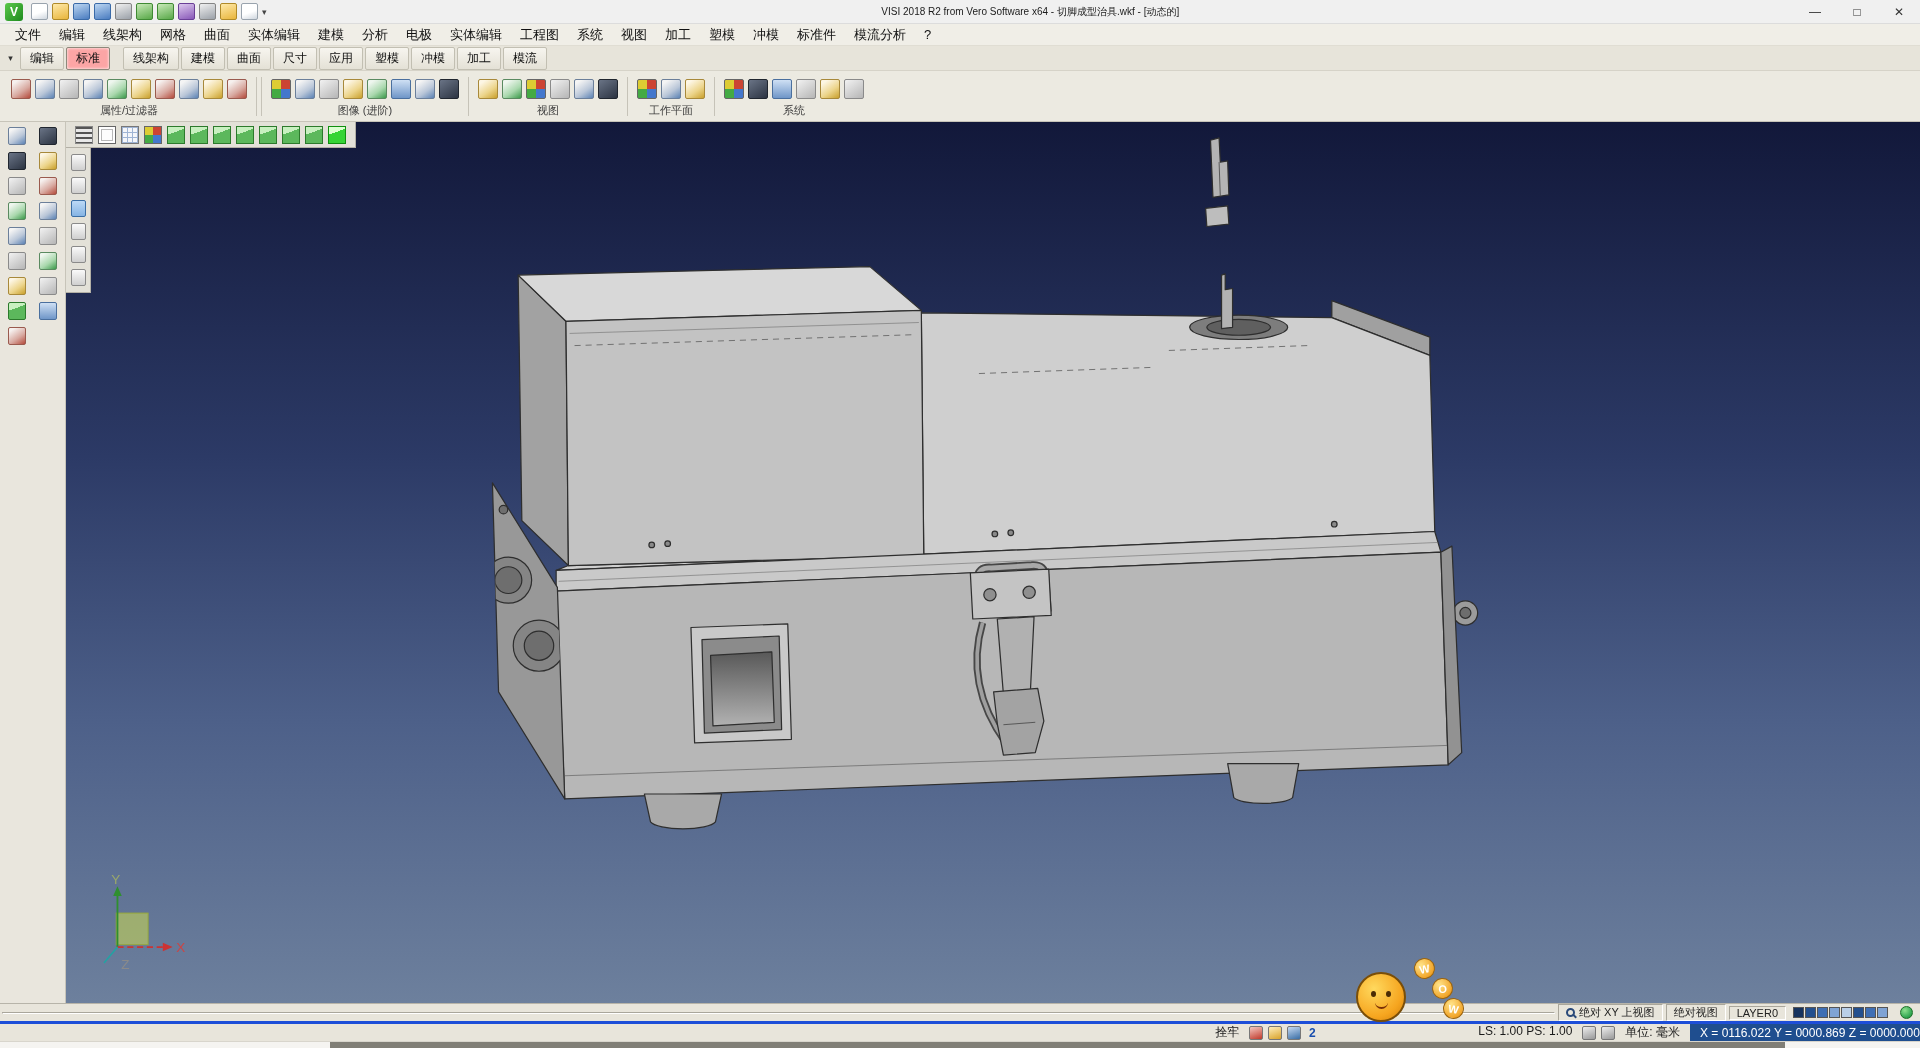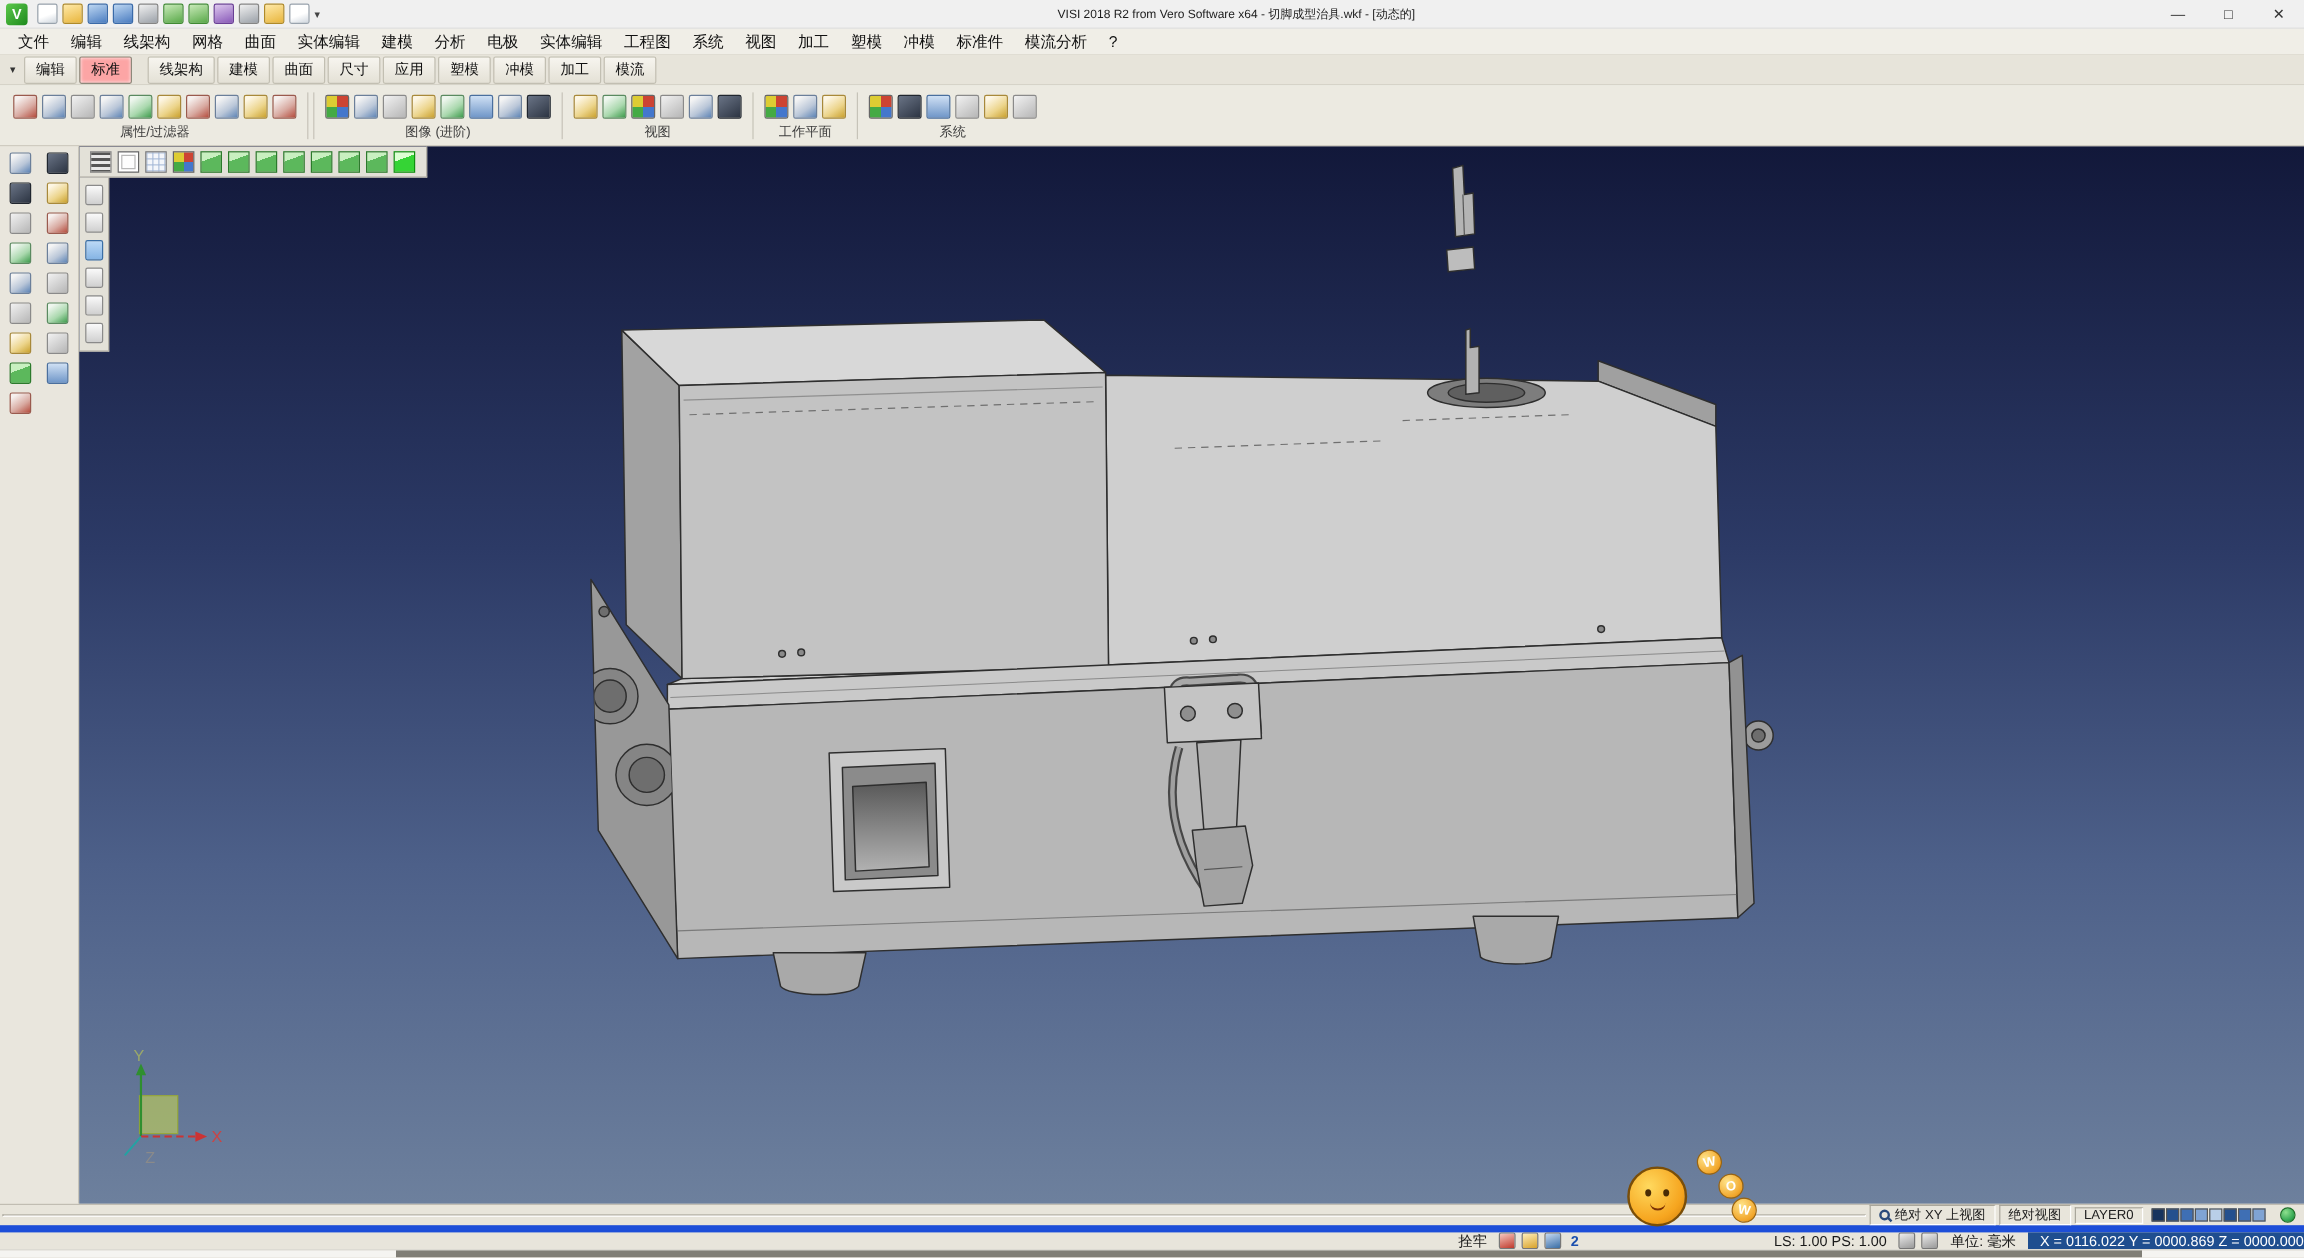--- a/index.html
+++ b/index.html
@@ -116,22 +116,22 @@
   .sb-box.layer span { font-weight:normal; }
   .mag { width:9px; height:9px; border:2px solid #2a4a7a; border-radius:50%; position:relative; flex:none; }
   .mag::after { content:""; position:absolute; width:5px; height:2px; background:#2a4a7a;
     transform:rotate(45deg); right:-4px; bottom:-2px; }
   .swatches { display:flex; gap:1px; align-items:center; padding:0 4px; }
   .swatch { width:11px; height:11px; border:1px solid #555; flex:none; }
   .green-dot { width:13px; height:13px; border-radius:50%; margin:auto 5px;
     background:radial-gradient(circle at 35% 30%,#8ee08e,#2ea44f 70%,#1c6f27);
     border:1px solid #1c6f27; flex:none; }
 
-  .sb2 { height:20px; background:#e8e5db; border-top:6px solid #1d4ed8; display:flex;
-    align-items:center; font-size:12px; color:#1a1a1a; }
+  .sb2 { height:20px; background:#e8e5db; border-top:3px solid #1d4ed8; display:flex;
+    font-size:12px; color:#1a1a1a; }
   .sb2-fill { flex:1; }
   .sb2-text { white-space:nowrap; margin-right:10px; }
   .sb2-icons { display:flex; gap:5px; align-items:center; margin-right:10px; }
   .s-ic { width:14px; height:14px; border:1px solid #777; border-radius:2px; flex:none; }
   .sRed{background:linear-gradient(160deg,#f6c8c0,#c0392b);}
   .sYellow{background:linear-gradient(160deg,#ffeebb,#d8a22a);}
   .sBlue{background:linear-gradient(160deg,#c5d9f2,#3a6ea5);}
   .sGray{background:linear-gradient(160deg,#eeeeee,#999999);}
   .sNum{background:none;border-color:rgba(0,0,0,0);color:#1a4fae;font-weight:bold;font-size:12px;
     width:12px;display:flex;align-items:center;justify-content:center;}

